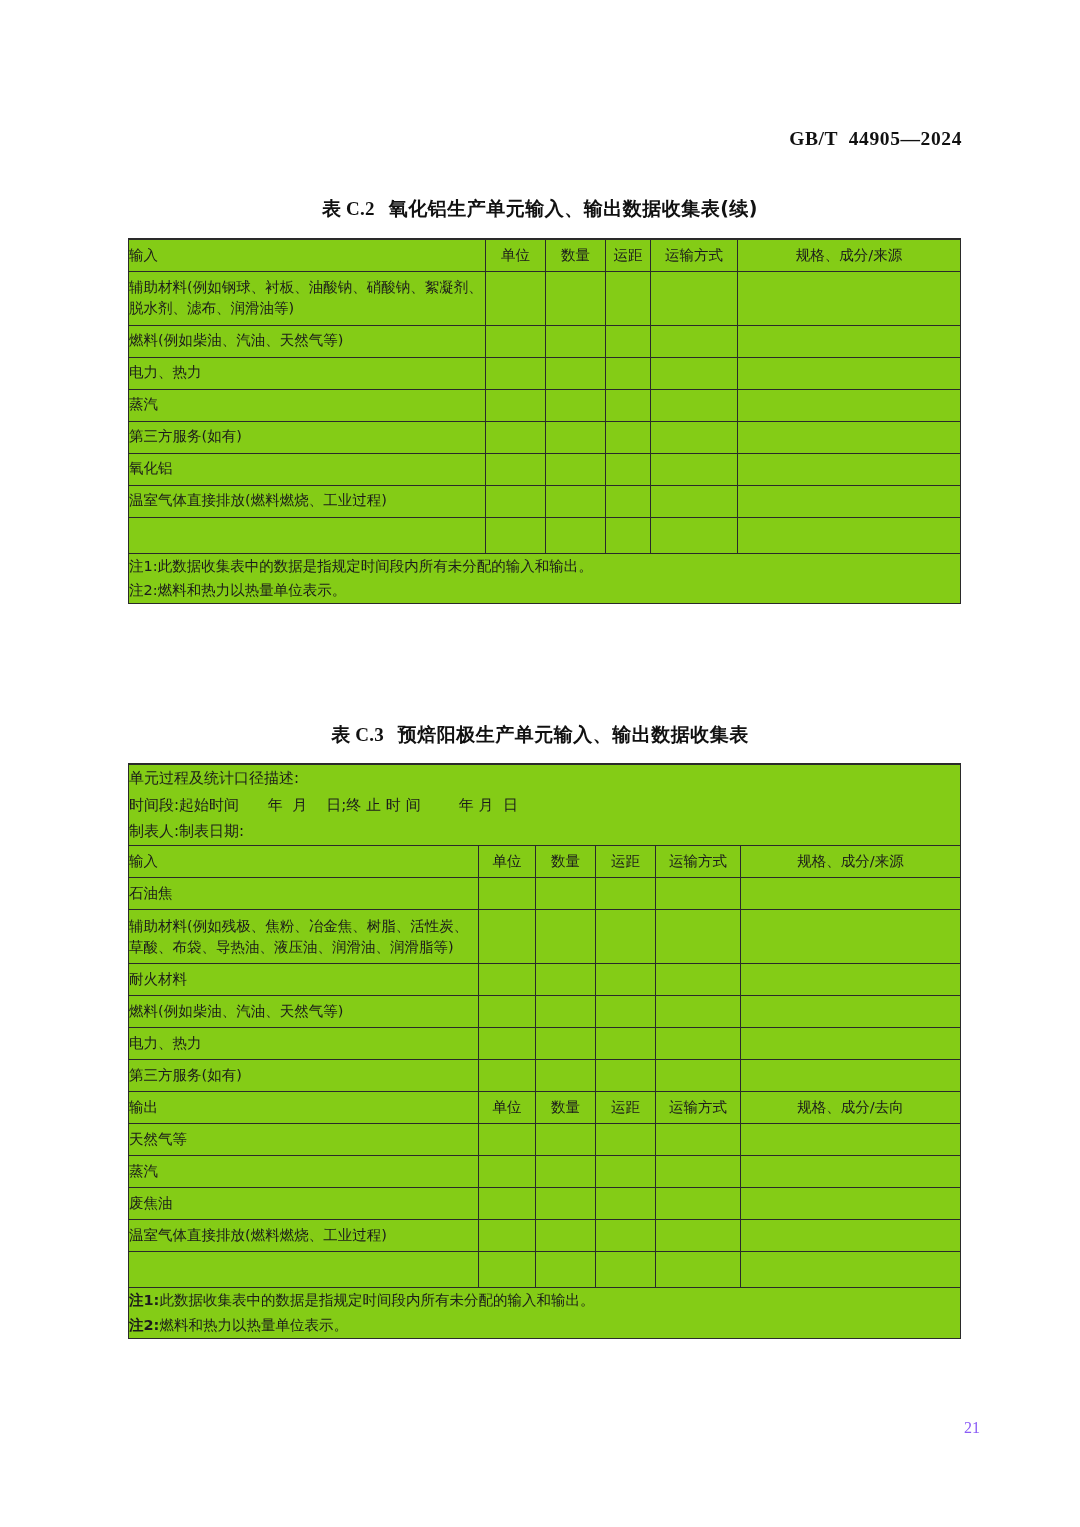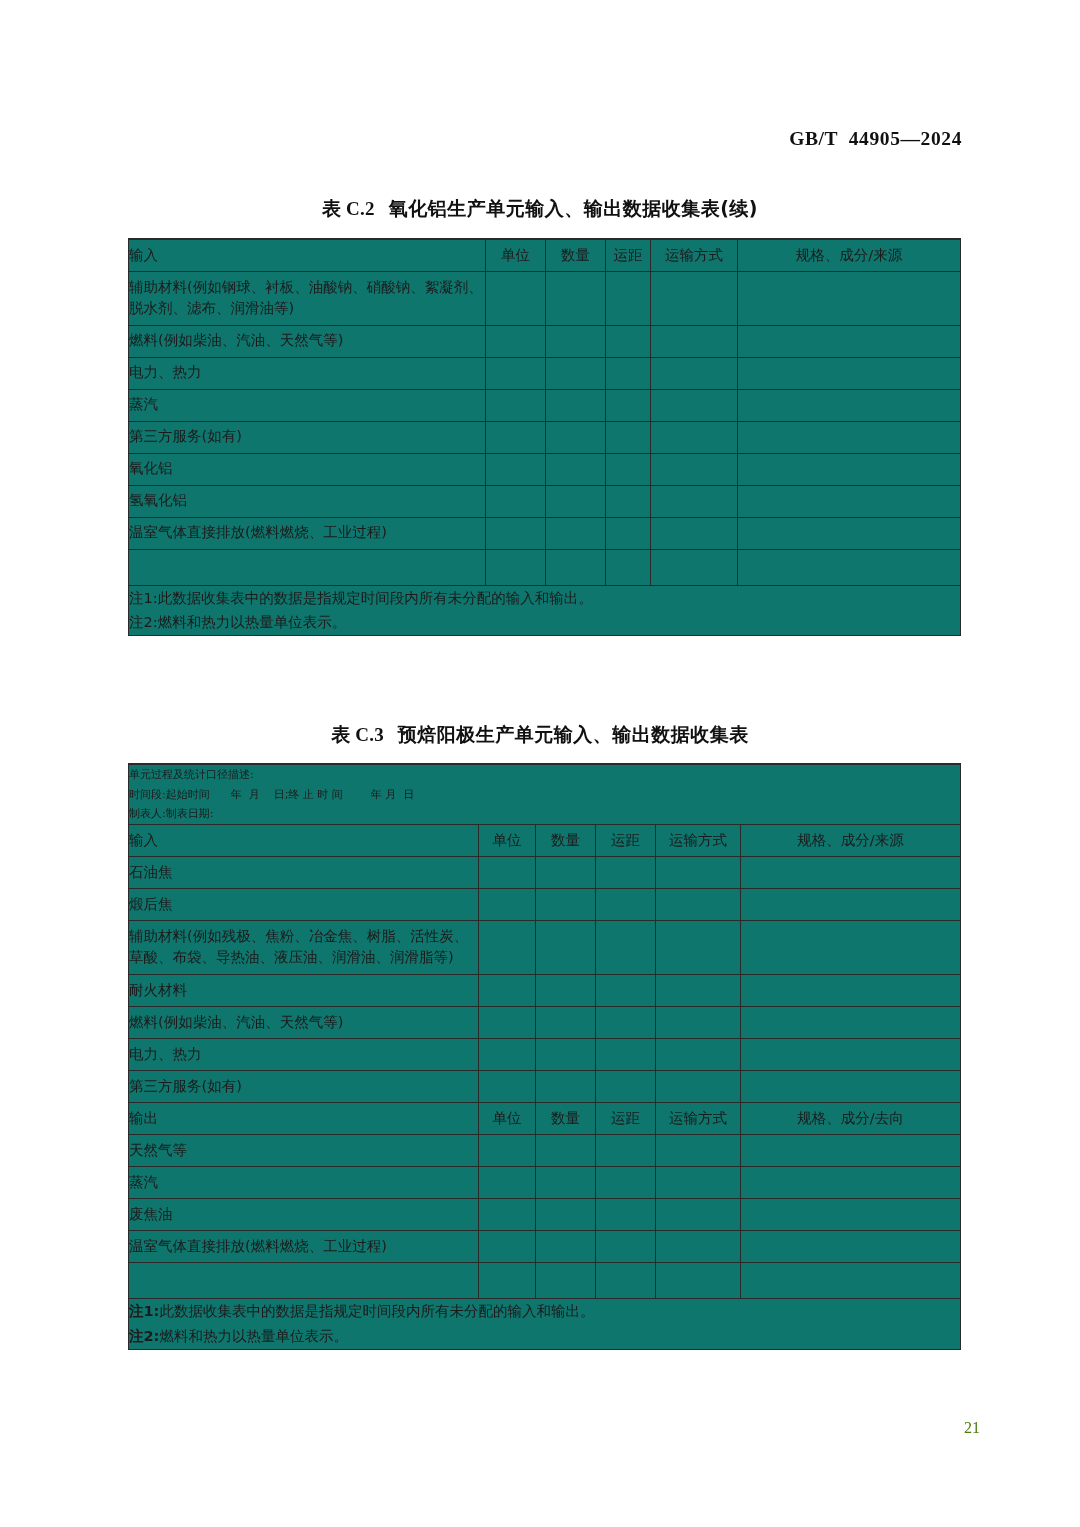--- a/index.html
+++ b/index.html
@@ -57,21 +57,21 @@
   }
 
   
   .dtable {
     position: absolute;
     border-collapse: collapse;
     table-layout: fixed;
     font-family: "DejaVu Sans", "Liberation Sans", sans-serif;
     font-size: 14.5px;
     color: #1b1b1b;
-    background: #0f766e;
+    background: #84cc16;
   }
   .dtable td, .dtable th {
     border: 1px solid #2a2a2a;
     padding: 0;
     vertical-align: middle;
     font-weight: normal;
   }
   .dtable .outer-top td { border-top-width: 2px; }
 
   .cell-label {
@@ -102,32 +102,32 @@
     font-size: 14.5px;
   }
   .note-line { white-space: nowrap; }
   .note-bold-label { font-weight: bold; }
 
   
   .desc-cell {
     padding: 9px 10px 9px 12px;
     line-height: 1.78;
     text-align: left;
-    font-size: 11px;
+    font-size: 15px;
   }
   .desc-line { white-space: pre; }
 
   
   .page-number {
     position: absolute;
     right: 100px;
     bottom: 90px;
     font-family: "Liberation Serif", "DejaVu Serif", serif;
     font-size: 16px;
-    color: #4d7c0f;
+    color: #8b5cf6;
   }
 </style>
 </head>
 <body>
 
 <div class="page">
 
   <div class="running-header">GB/T  44905—2024</div>
 
   <div class="table-caption" style="top:196px;">
@@ -194,28 +194,20 @@
         </tr>
         <tr class="row-h">
           <td class="cell-label">氧化铝</td>
           <td class="cell-blank"></td>
           <td class="cell-blank"></td>
           <td class="cell-blank"></td>
           <td class="cell-blank"></td>
           <td class="cell-blank"></td>
         </tr>
         <tr class="row-h">
-          <td class="cell-label">氢氧化铝</td>
-          <td class="cell-blank"></td>
-          <td class="cell-blank"></td>
-          <td class="cell-blank"></td>
-          <td class="cell-blank"></td>
-          <td class="cell-blank"></td>
-        </tr>
-        <tr class="row-h">
           <td class="cell-label">温室气体直接排放(燃料燃烧、工业过程)</td>
           <td class="cell-blank"></td>
           <td class="cell-blank"></td>
           <td class="cell-blank"></td>
           <td class="cell-blank"></td>
           <td class="cell-blank"></td>
         </tr>
         <tr class="row-empty">
           <td class="cell-label"></td>
           <td class="cell-blank"></td>
@@ -263,28 +255,20 @@
           <td class="cell-head-c">规格、成分/来源</td>
         </tr>
         <tr class="row-h">
           <td class="cell-label">石油焦</td>
           <td class="cell-blank"></td>
           <td class="cell-blank"></td>
           <td class="cell-blank"></td>
           <td class="cell-blank"></td>
           <td class="cell-blank"></td>
         </tr>
-        <tr class="row-h">
-          <td class="cell-label">煅后焦</td>
-          <td class="cell-blank"></td>
-          <td class="cell-blank"></td>
-          <td class="cell-blank"></td>
-          <td class="cell-blank"></td>
-          <td class="cell-blank"></td>
-        </tr>
         <tr class="row-tall">
           <td class="cell-label">辅助材料(例如残极、焦粉、冶金焦、树脂、活性炭、草酸、布袋、导热油、液压油、润滑油、润滑脂等)</td>
           <td class="cell-blank"></td>
           <td class="cell-blank"></td>
           <td class="cell-blank"></td>
           <td class="cell-blank"></td>
           <td class="cell-blank"></td>
         </tr>
         <tr class="row-h">
           <td class="cell-label">耐火材料</td>

